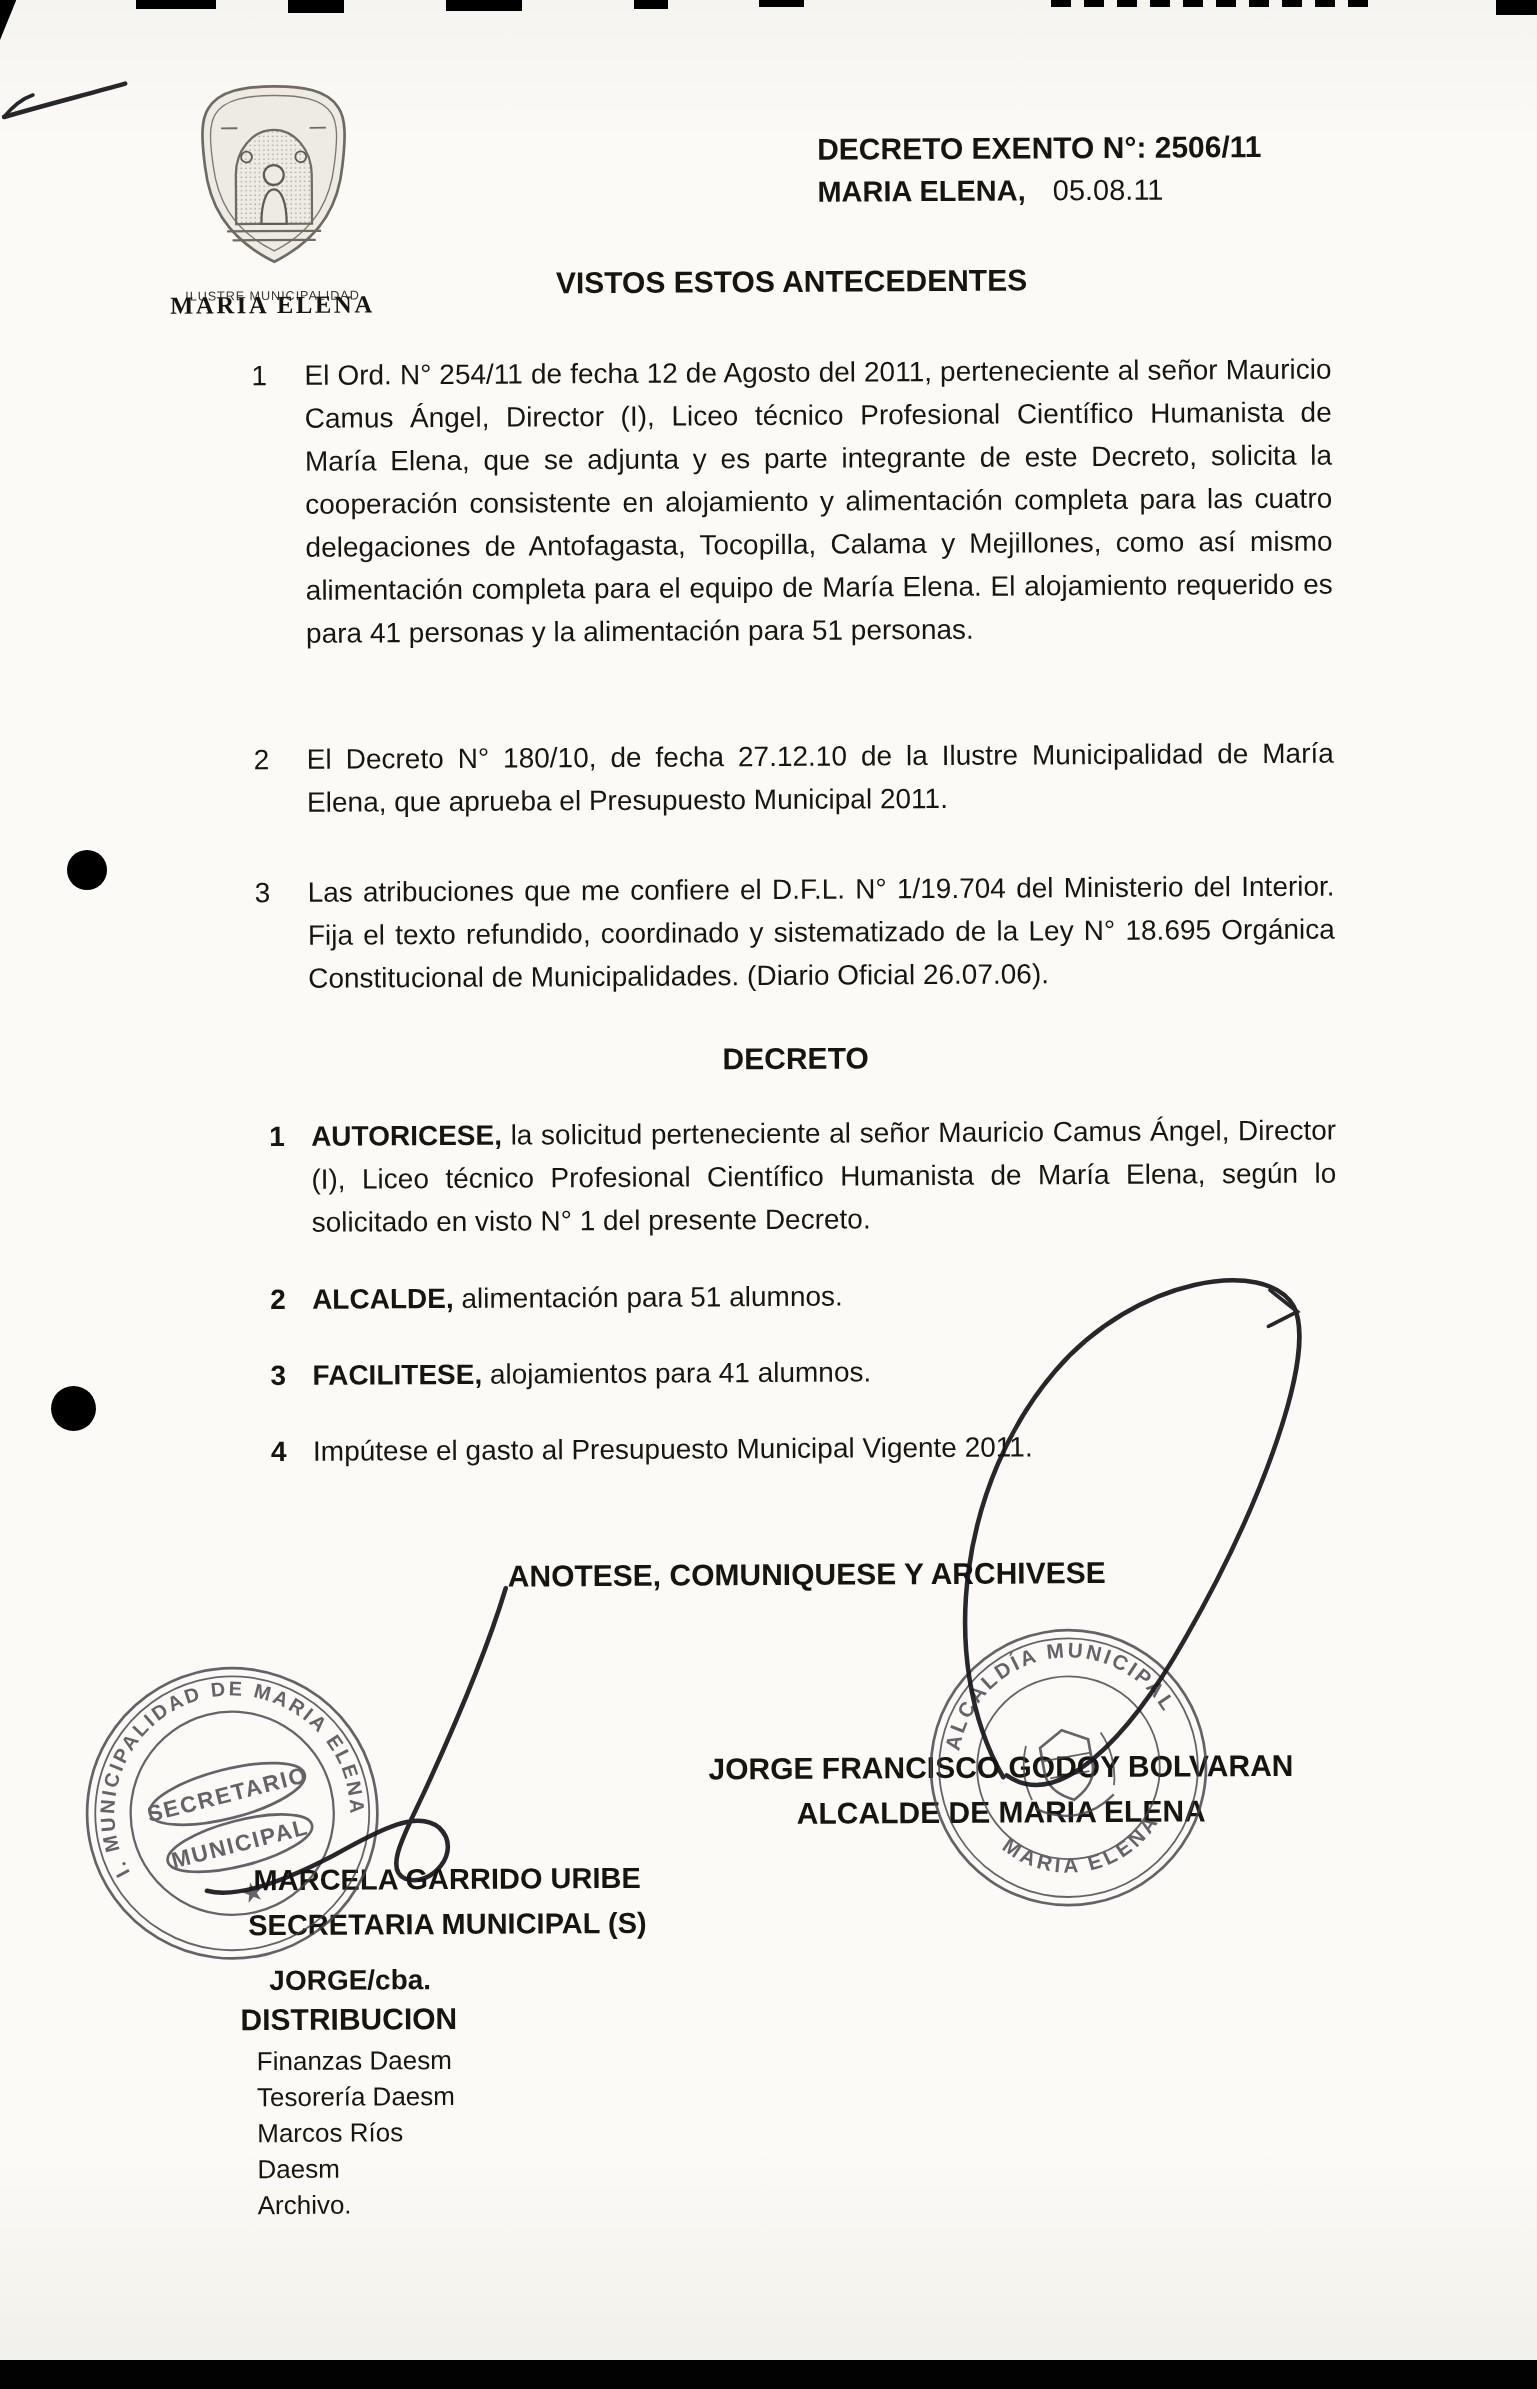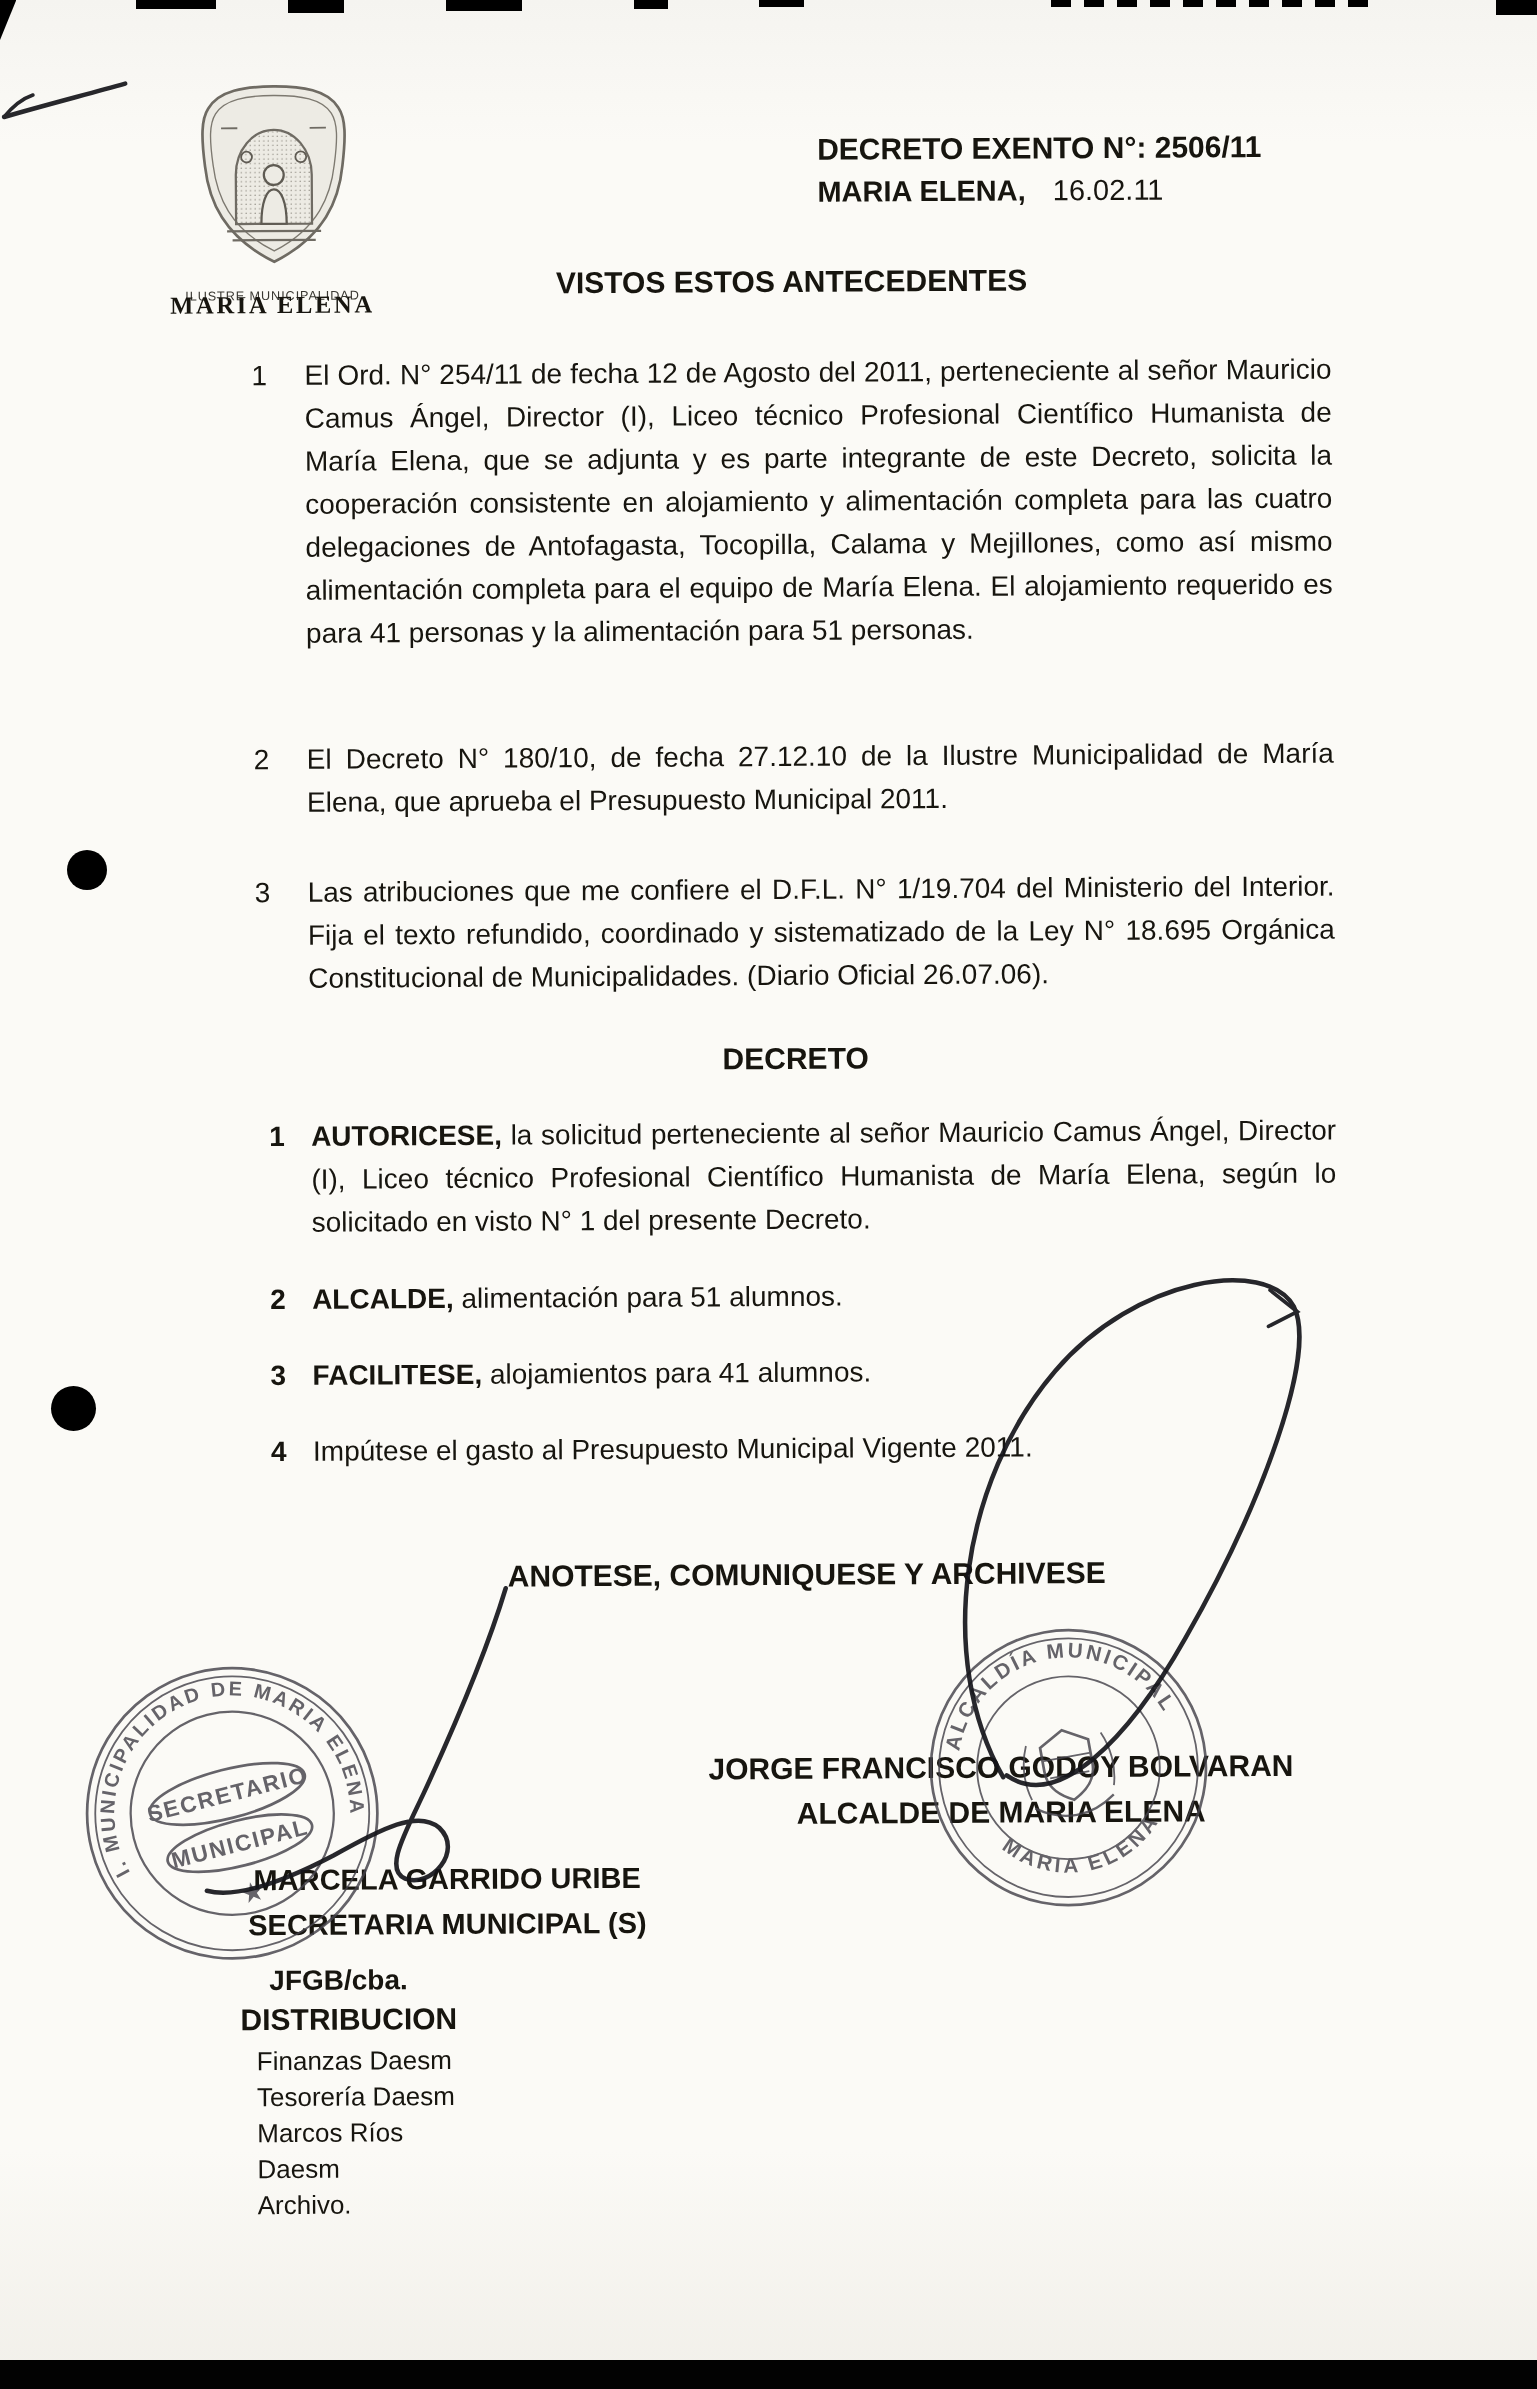--- a/index.html
+++ b/index.html
@@ -70,21 +70,21 @@
       <path d="M40 166 H144 M46 176 H138" stroke="#6f6b63" stroke-width="2.5" fill="none"></path>
       <path d="M34 52 h18 M132 52 h18" stroke="#6f6b63" stroke-width="2" fill="none"></path>
     </svg>
     <div class="abs" style="left:127px; top:272px; width:299px; font-size:12.7px; letter-spacing:0.9px; color:#3a3832;" class-x="center">
       <div class="center">ILUSTRE MUNICIPALIDAD</div>
     </div>
     <div class="abs serif center" style="left:127px; top:286px; width:299px; font-size:24.5px; font-weight:bold; letter-spacing:2.7px; line-height:31px;">MARIA ELENA</div>
 
     <div class="abs hdr" style="left:822px; top:129px;">DECRETO EXENTO N°: 2506/11</div>
     <div class="abs" style="left:822px; top:172px; font-size:29px; line-height:40px;">
-      <span class="b">MARIA ELENA,</span><span style="margin-left:27px;">16.02.11</span>
+      <span class="b">MARIA ELENA,</span><span style="margin-left:27px;">05.08.11</span>
     </div>
 
     <div class="abs hdr" style="left:560px; top:261px;">VISTOS ESTOS ANTECEDENTES</div>
 
     <div class="abs row" style="left:255px; top:351px; width:1080px;">
       <div class="num">1</div>
       <div class="txt">El Ord. N° 254/11 de fecha 12 de Agosto del 2011, perteneciente al señor Mauricio Camus Ángel, Director (I), Liceo técnico Profesional Científico Humanista de María Elena, que se adjunta y es parte integrante de este Decreto, solicita la cooperación consistente en alojamiento y alimentación completa para las cuatro delegaciones de Antofagasta, Tocopilla, Calama y Mejillones, como así mismo alimentación completa para el equipo de María Elena.  El alojamiento requerido es para 41 personas y la alimentación para 51 personas.</div>
     </div>
     <div class="abs row" style="left:255px; top:735px; width:1080px;">
       <div class="num">2</div>
@@ -119,21 +119,21 @@
     <div class="abs sig-block" style="left:688px; top:1746px; width:616px; font-size:30px; line-height:45px; z-index:3;">
       <div>JORGE FRANCISCO GODOY BOLVARAN</div>
       <div>ALCALDE DE MARIA ELENA</div>
     </div>
 
     <div class="abs sig-block" style="left:197px; top:1855px; width:489px; font-size:29px; line-height:45px; z-index:3;">
       <div>MARCELA GARRIDO URIBE</div>
       <div>SECRETARIA MUNICIPAL (S)</div>
     </div>
 
-    <div class="abs b" style="left:263px; top:1956px; font-size:28px;">JFGB/cba.</div>
+    <div class="abs b" style="left:263px; top:1956px; font-size:28px;">JORGE/cba.</div>
     <div class="abs b" style="left:234px; top:1995px; font-size:30px;">DISTRIBUCION</div>
     <div class="abs footer-list" style="left:250px; top:2040px;">
       <div>Finanzas Daesm</div>
       <div>Tesorería Daesm</div>
       <div>Marcos Ríos</div>
       <div>Daesm</div>
       <div>Archivo.</div>
     </div>
 
     <svg class="stamp" style="left:71px; top:1654px; transform:rotate(-14deg);font-size:31px" width="312" height="312" viewBox="0 0 344 344">

